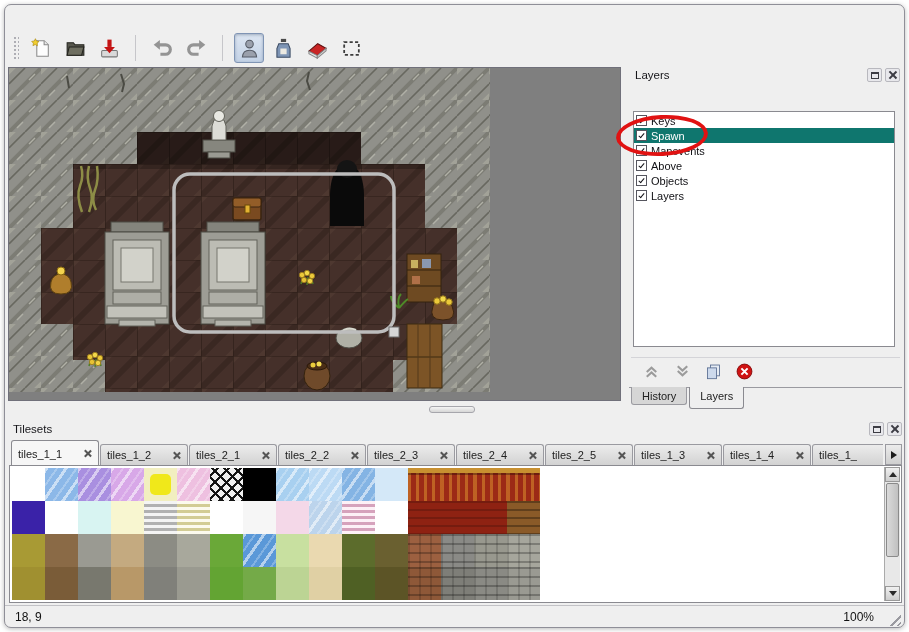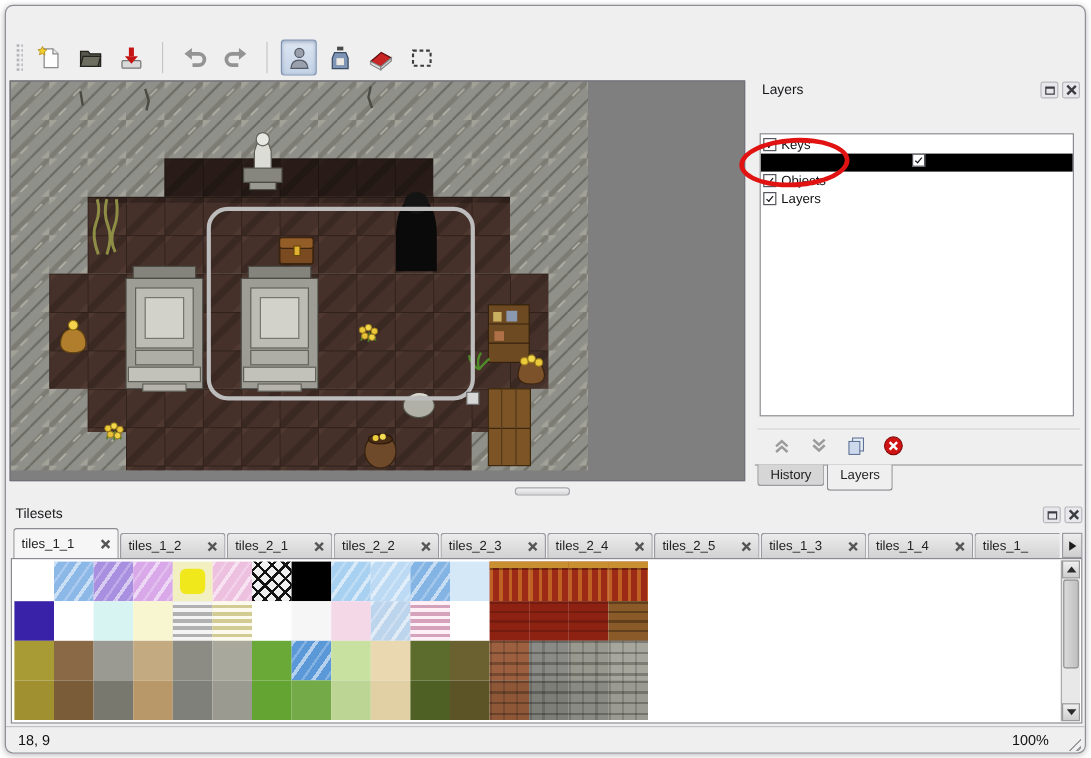--- a/index.html
+++ b/index.html
@@ -43,21 +43,21 @@
   .opacity-row{position:absolute;top:20px;left:0;right:0;height:16px;}
   .opacity-label{position:absolute;left:6px;top:2px;font-size:11px;}
   .slider{position:absolute;left:52px;right:5px;top:0;height:16px;}
   .slider-track{position:absolute;left:0;right:2px;top:6px;height:5px;background:#16168c;border:1px solid #0e0e66;border-radius:2px;}
   .slider-handle{position:absolute;right:0;top:2px;width:20px;height:12px;background-color:#d6d6da;
     border:1px solid #7e7e86;border-radius:2px;
     background-image:radial-gradient(#9a9aa2 0.8px,transparent 1px);background-size:3.5px 3.5px;background-position:1.5px 1.5px;}
   .layer-list{position:absolute;left:4px;right:7px;top:44px;height:236px;background:#fff;
     border:1px solid #8a8a90;padding-top:1px;overflow:hidden;}
   .layer-row{display:flex;align-items:center;height:15px;padding-left:2px;gap:4px;font-size:11px;color:#101014;}
-  .layer-row.selected{background:#000000;color:#ffffff;flex-direction:column;}
+  .layer-row.selected{background:#0f766e;color:#ffffff;}
   .checkbox{width:11px;height:11px;border:1px solid #55555e;background:#fff;flex:0 0 auto;
     display:flex;align-items:center;justify-content:center;}
   .check{width:3px;height:6px;border-right:1.8px solid #14141a;border-bottom:1.8px solid #14141a;
     transform:rotate(40deg);margin-top:-2px;display:block;}
   .layer-toolbar{position:absolute;left:2px;right:2px;top:290px;height:28px;display:flex;align-items:center;
     gap:7px;padding-left:8px;border-top:1px solid #d4d4d8;}
   .lt-btn{width:24px;height:22px;display:flex;align-items:center;justify-content:center;}
   .lt-btn svg{width:19px;height:19px;display:block;}
   .south-tabs{position:absolute;left:0;right:0;top:320px;height:26px;}
   .south-tabs::before{content:"";position:absolute;top:0;left:0;right:0;height:1px;background:#9a9aa0;}
@@ -328,20 +328,32 @@
           <span class="checkbox">
             <span class="check"></span>
           </span>
           <span class="layer-label">Keys</span>
         </div>
         <div class="layer-row selected">
           <span class="checkbox">
             <span class="check"></span>
           </span>
           <span class="layer-label">Spawn</span>
+        </div>
+        <div class="layer-row">
+          <span class="checkbox">
+            <span class="check"></span>
+          </span>
+          <span class="layer-label">Mapevents</span>
+        </div>
+        <div class="layer-row">
+          <span class="checkbox">
+            <span class="check"></span>
+          </span>
+          <span class="layer-label">Above</span>
         </div>
         <div class="layer-row">
           <span class="checkbox">
             <span class="check"></span>
           </span>
           <span class="layer-label">Objects</span>
         </div>
         <div class="layer-row">
           <span class="checkbox">
             <span class="check"></span>

